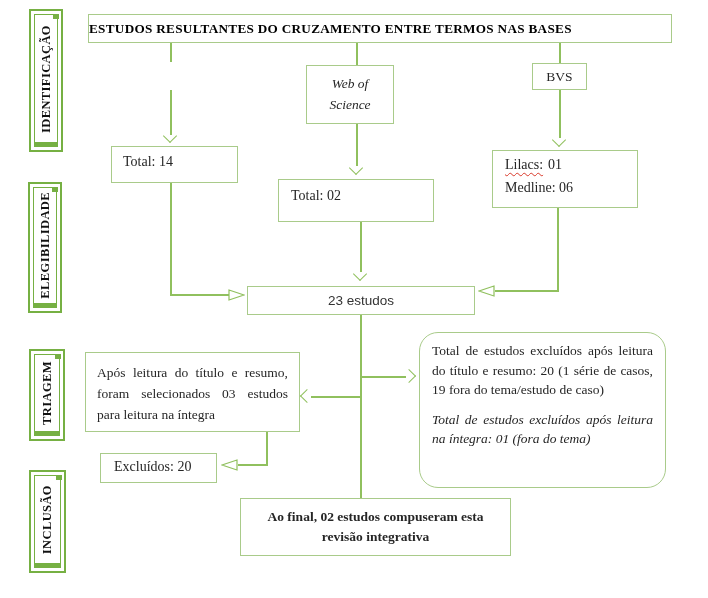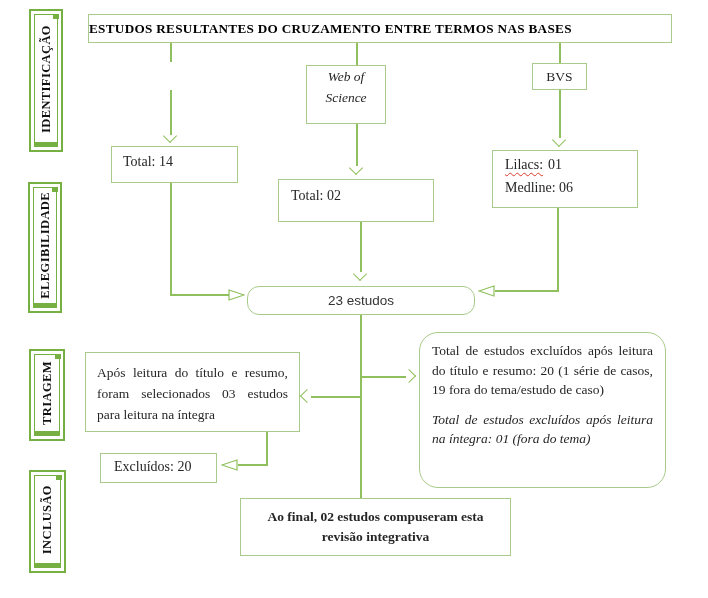--- a/index.html
+++ b/index.html
@@ -26,29 +26,29 @@
   #lbl-identificacao{left:29px;top:9px;width:34px;height:143px;}
   #lbl-elegibilidade{left:28px;top:182px;width:34px;height:131px;}
   #lbl-triagem{left:29px;top:349px;width:36px;height:92px;}
   #lbl-inclusao{left:29px;top:470px;width:37px;height:103px;}
 
   
   .fbox{position:absolute;border:1px solid var(--box-border);background:#fff;z-index:2;font-size:13.5px;}
   #box-title{left:88px;top:14px;width:584px;height:29px;font-weight:bold;font-size:13.2px;
     text-align:left;line-height:27px;letter-spacing:0.3px;color:#000;}
   #box-cinahl{left:125px;top:62px;width:92px;height:28px;font-style:italic;text-align:center;line-height:26px;}
-  #box-wos{left:306px;top:65px;width:80px;height:59px;font-style:italic;text-align:center;
-    padding:0 14px 0 14px;line-height:21px;}
+  #box-wos{left:306px;top:65px;width:88px;height:59px;font-style:italic;text-align:center;
+    padding:7px 14px 0 14px;line-height:21px;}
   #box-bvs{left:532px;top:63px;width:55px;height:27px;text-align:center;line-height:25px;}
   #box-total14{left:111px;top:146px;width:127px;height:37px;padding:7px 0 0 11px;font-size:14px;}
   #box-total02{left:278px;top:179px;width:156px;height:43px;padding:8px 14px 0 12px;font-size:14px;}
   #box-lilacs{left:492px;top:150px;width:146px;height:58px;padding:6px 0 0 12px;font-size:14px;}
   #box-lilacs .row2{margin-top:7px;}
   #box-23{left:247px;top:286px;width:228px;height:29px;text-align:center;line-height:27px;
-    font-family:"Liberation Sans","DejaVu Sans",sans-serif;font-size:13.5px;color:#333;border-radius:12px;}
+    font-family:"Liberation Sans","DejaVu Sans",sans-serif;font-size:13.5px;color:#333;}
   #box-screening{left:85px;top:352px;width:215px;height:80px;padding:9px 11px;text-align:justify;line-height:21px;}
   #box-exclusions{left:419px;top:332px;width:247px;height:156px;padding:8px 12px;text-align:justify;line-height:19.5px;border-radius:19px;}
   #box-exclusions .para2{margin-top:10px;font-style:italic;}
   #box-excluded{left:100px;top:453px;width:117px;height:30px;padding:5px 0 0 13px;font-size:14px;}
   #box-final{left:240px;top:498px;width:271px;height:58px;text-align:center;padding:8px 10px 0 10px;line-height:20px;font-weight:bold;}
 
   .misspelled{text-decoration:underline wavy var(--misspell);text-decoration-thickness:1px;text-underline-offset:3px;}
   .val-gap{margin-left:5px;}
 
   

